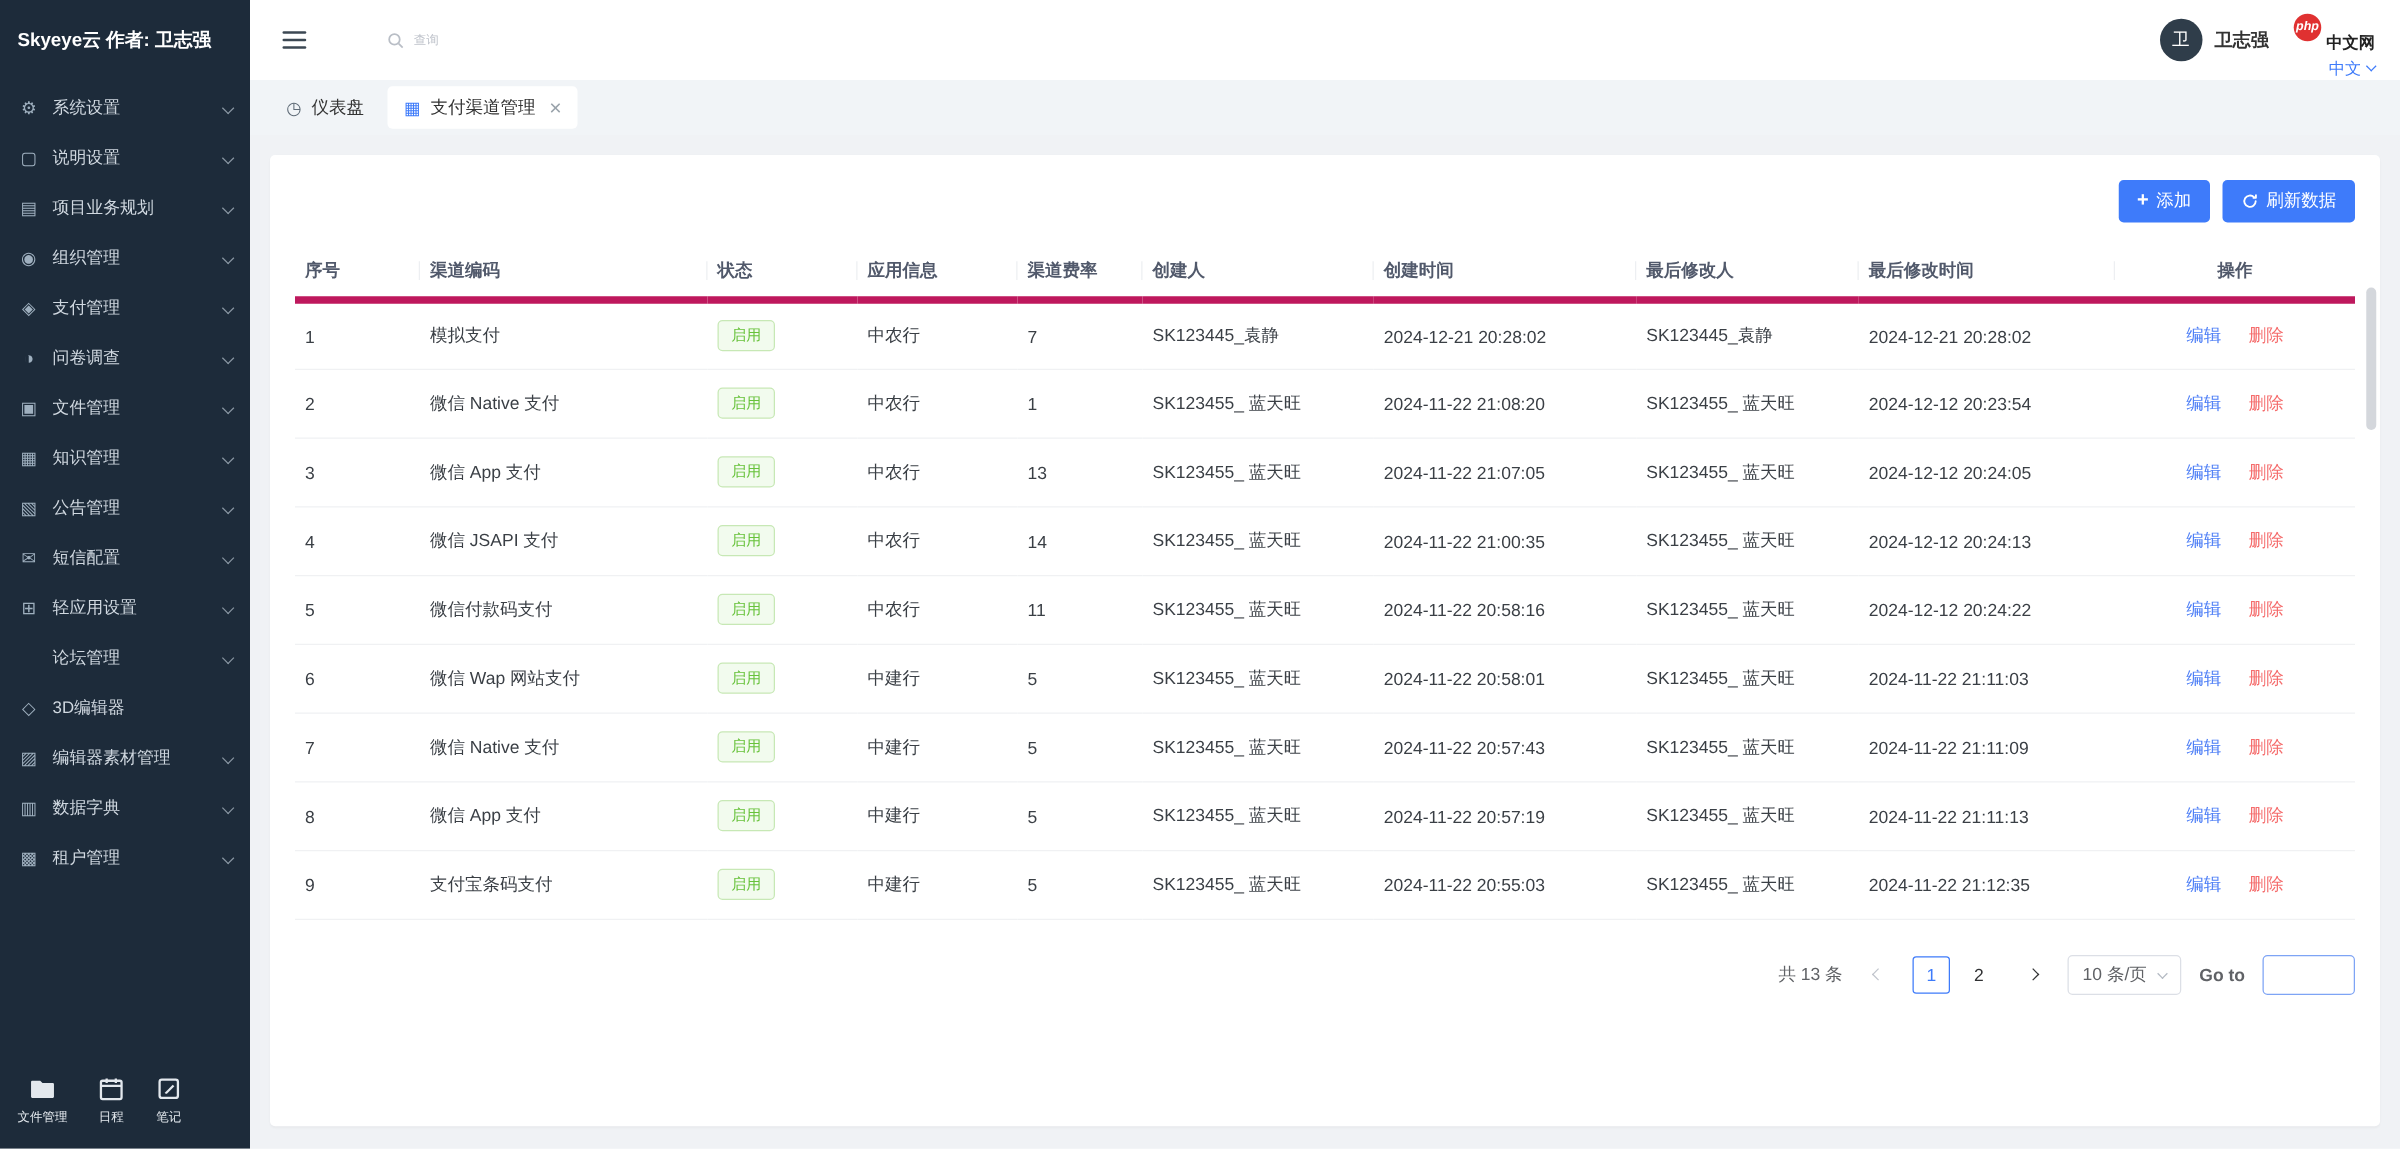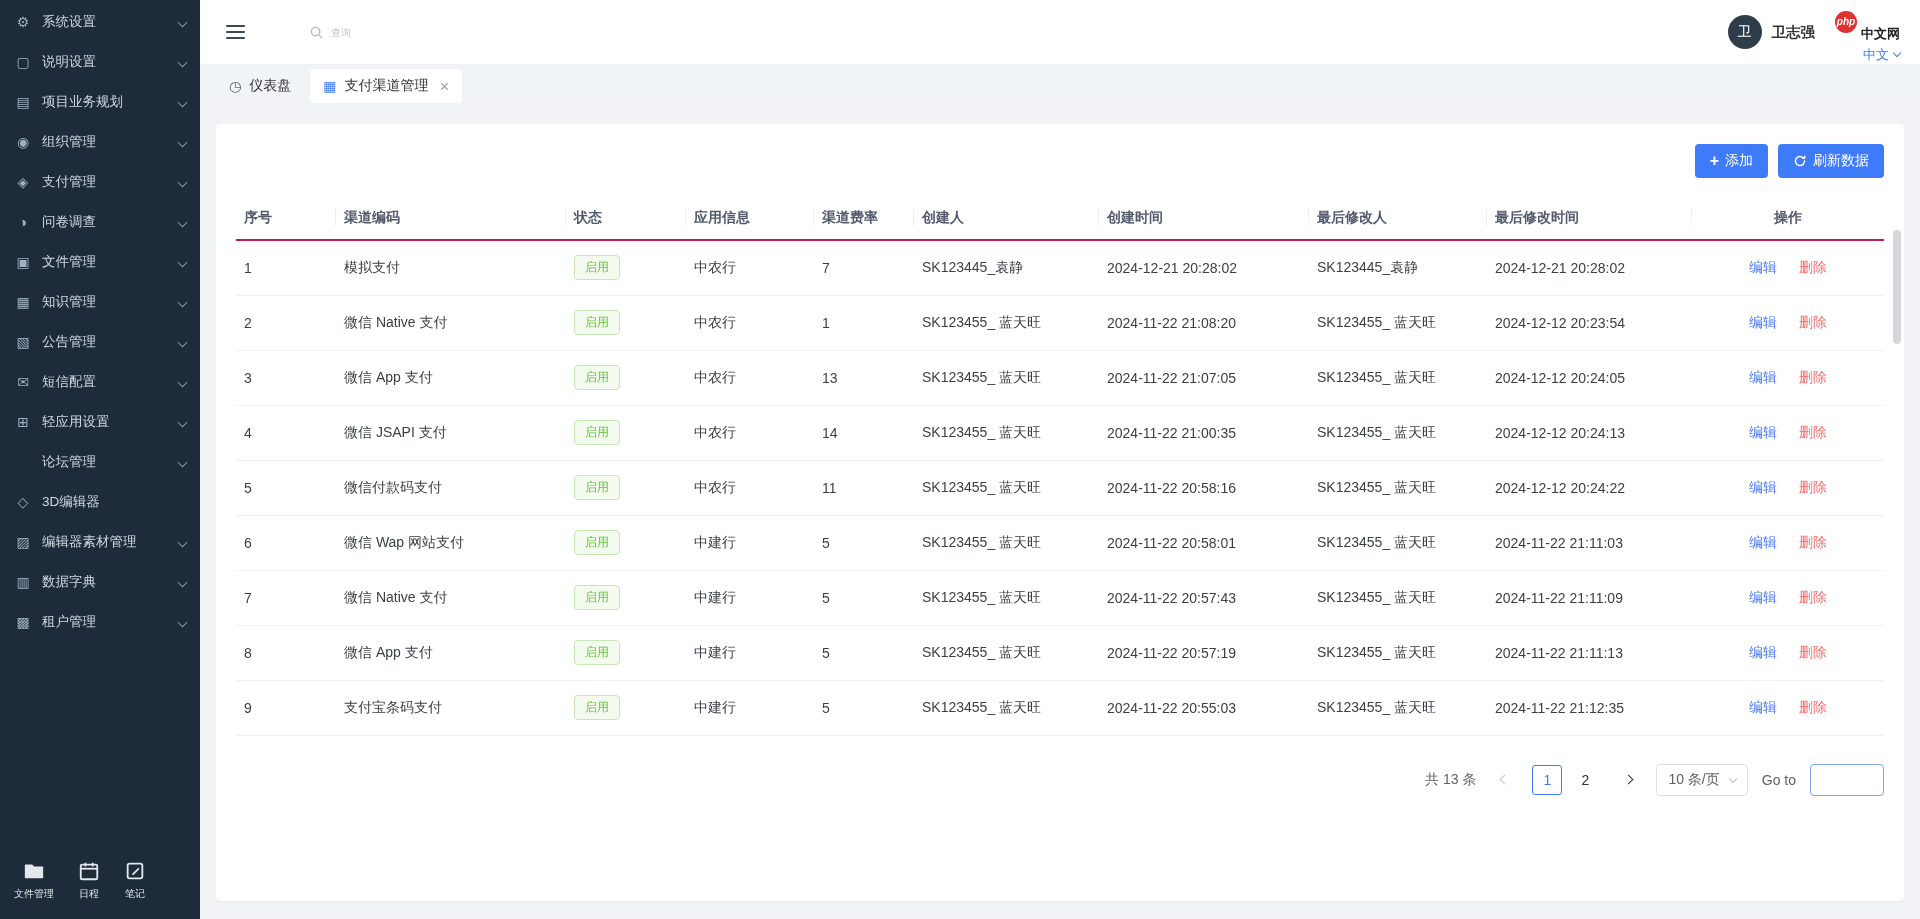--- a/index.html
+++ b/index.html
@@ -62,50 +62,51 @@
   .tab-close { color: #9aa3ab; margin-left: 3px; font-size: 17px; line-height: 1; cursor: pointer; }
 
   
   .content { flex: 1; min-height: 0; padding: 16px 16px 18px; }
   .card { background: #fff; border-radius: 4px; height: 100%; padding: 20px 20px 0; position: relative; box-shadow: 0 1px 2px rgba(0,0,0,.04); }
   .toolbar { display: flex; justify-content: flex-end; gap: 10px; margin-bottom: 18px; }
   .btn { display: inline-flex; align-items: center; gap: 6px; background: var(--accent); color: #fff; border: none; border-radius: 4px; height: 34px; padding: 0 15px; font-size: 14px; cursor: pointer; font-family: inherit; }
   .btn-plus { font-size: 16px; font-weight: bold; line-height: 1; }
 
   table { width: 100%; border-collapse: collapse; table-layout: fixed; }
-  thead th { height: 44px; text-align: left; font-size: 14px; color: #51596b; font-weight: bold; border-bottom: 2px solid #be185d; padding: 0 8px; position: relative; white-space: nowrap; }
+  thead th { height: 44px; text-align: left; font-size: 14px; color: #51596b; font-weight: bold; border-bottom: 6px solid #be185d; padding: 0 8px; position: relative; white-space: nowrap; }
   thead th:not(:last-child)::after { content: ''; position: absolute; right: 0; top: 13px; bottom: 13px; width: 1px; background: #edeff2; }
   thead th.center { text-align: center; }
   tbody td { height: 55px; font-size: 14px; color: #3a3f45; border-bottom: 1px solid #f0f1f3; padding: 0 8px; white-space: nowrap; overflow: hidden; }
   tbody td.center { text-align: center; }
   .badge { display: inline-block; padding: 3px 10px; font-size: 12px; color: var(--green); background: #f2fbee; border: 1px solid #c7e8b5; border-radius: 4px; }
   .link-edit { color: var(--link); cursor: pointer; margin-right: 22px; }
   .link-del { color: var(--red); cursor: pointer; }
 
   .pagination { display: flex; align-items: center; justify-content: flex-end; gap: 14px; margin-top: 28px; color: #606266; font-size: 14px; }
   .page-arrow { width: 28px; height: 28px; display: flex; align-items: center; justify-content: center; color: #c0c4cc; cursor: pointer; }
   .page-arrow.next { color: #303133; }
   .pages { display: inline-flex; gap: 8px; }
   .page-num { min-width: 30px; height: 30px; display: inline-flex; align-items: center; justify-content: center; border: 1px solid transparent; border-radius: 3px; cursor: pointer; color: #303133; background: transparent; font-size: 14px; font-family: inherit; }
   .page-num.active { border-color: var(--accent); color: var(--accent); background: #fff; }
   .page-size { display: flex; align-items: center; gap: 10px; border: 1px solid #dcdfe6; border-radius: 4px; height: 32px; padding: 0 11px; color: #606266; cursor: pointer; }
   .page-size .chev { width: 6px; height: 6px; color: #b3b9c2; margin-top: -2px; }
-  .goto-label { color: #606266; }
+  .goto-label { color: #606266; font-weight: bold; }
   .goto-input { width: 74px; height: 32px; border: 1px solid #7ea4f5; border-radius: 4px; outline: none; padding: 0 8px; font-size: 14px; font-family: inherit; }
   .scroll-thumb { position: absolute; right: 3px; top: 106px; width: 8px; height: 114px; background: #d4d7dc; border-radius: 4px; }
 
   .footer { height: 38px; flex: none; display: flex; align-items: center; justify-content: center; color: #5a5e66; font-size: 13px; gap: 5px; }
   .footer a { color: var(--link); text-decoration: none; cursor: pointer; }
 </style>
 </head>
 <body>
 
 <div class="app">
 
   <aside class="sidebar">
+    <div class="sidebar-logo">Skyeye云 作者: 卫志强</div>
     <nav class="sidebar-menu">
         <div class="menu-item">
           <span class="menu-icon">⚙</span>
           <span class="menu-label">系统设置</span>
           <span class="chev"></span>
         </div>
         <div class="menu-item">
           <span class="menu-icon">▢</span>
           <span class="menu-label">说明设置</span>
           <span class="chev"></span>

